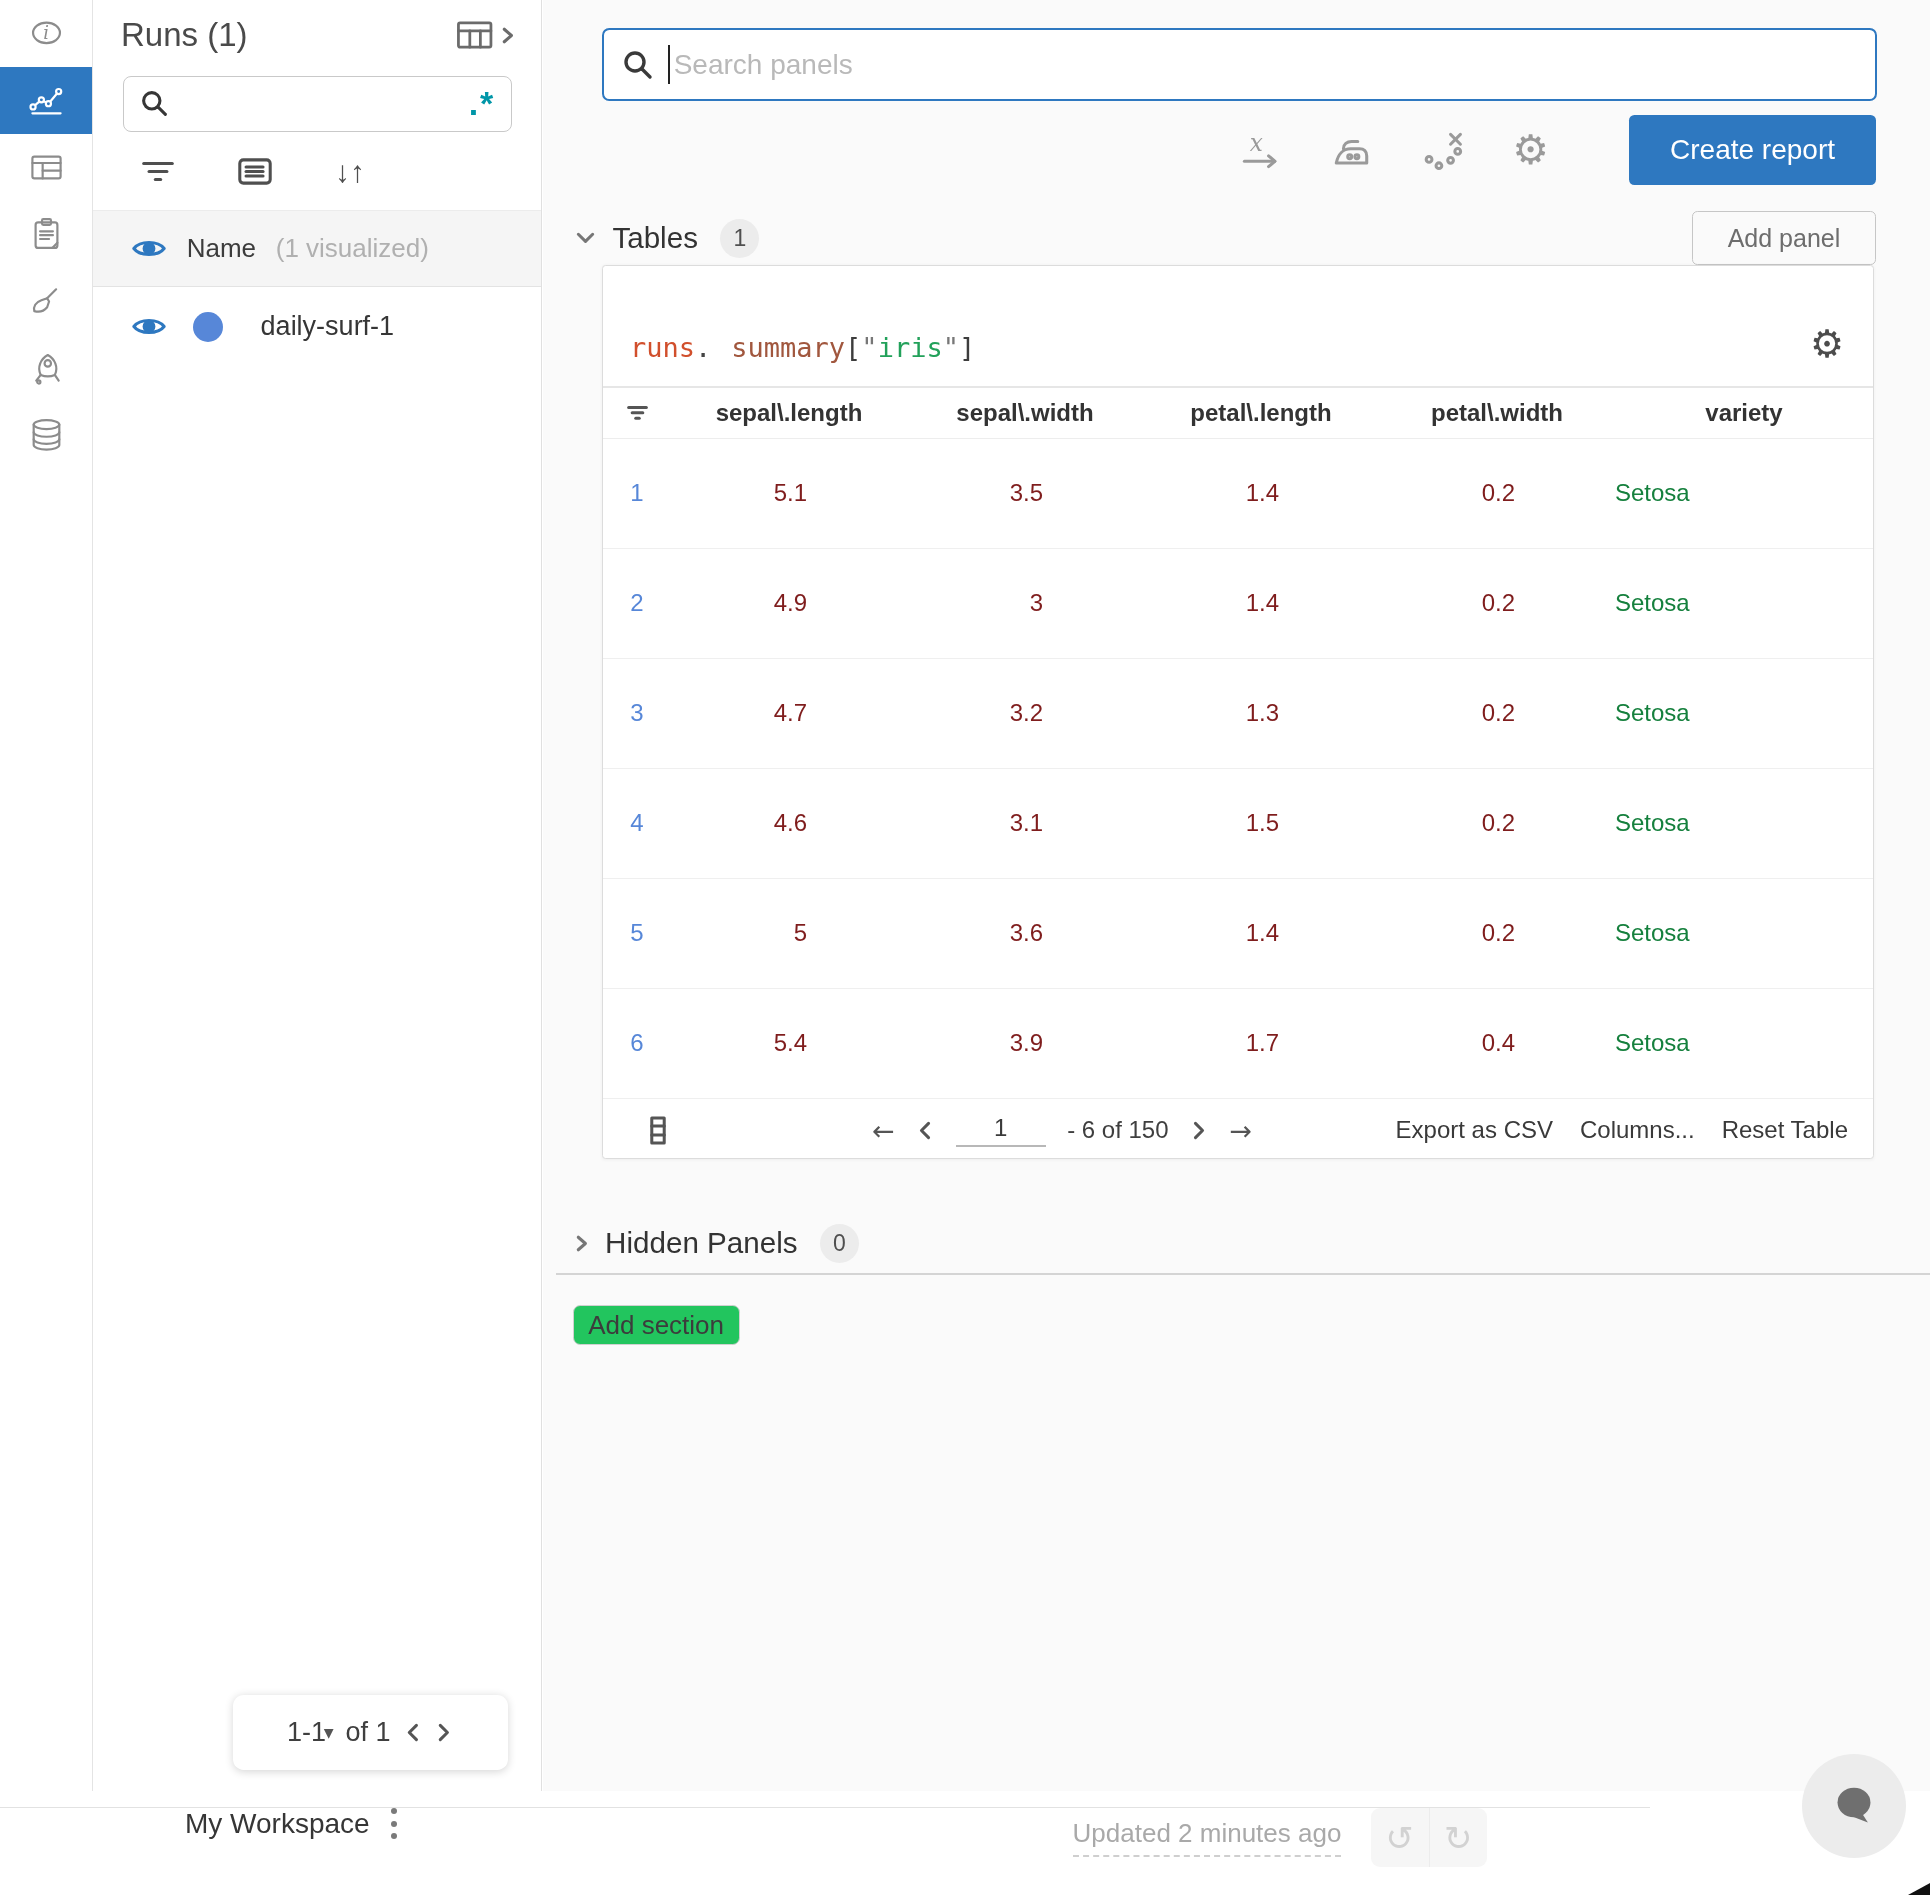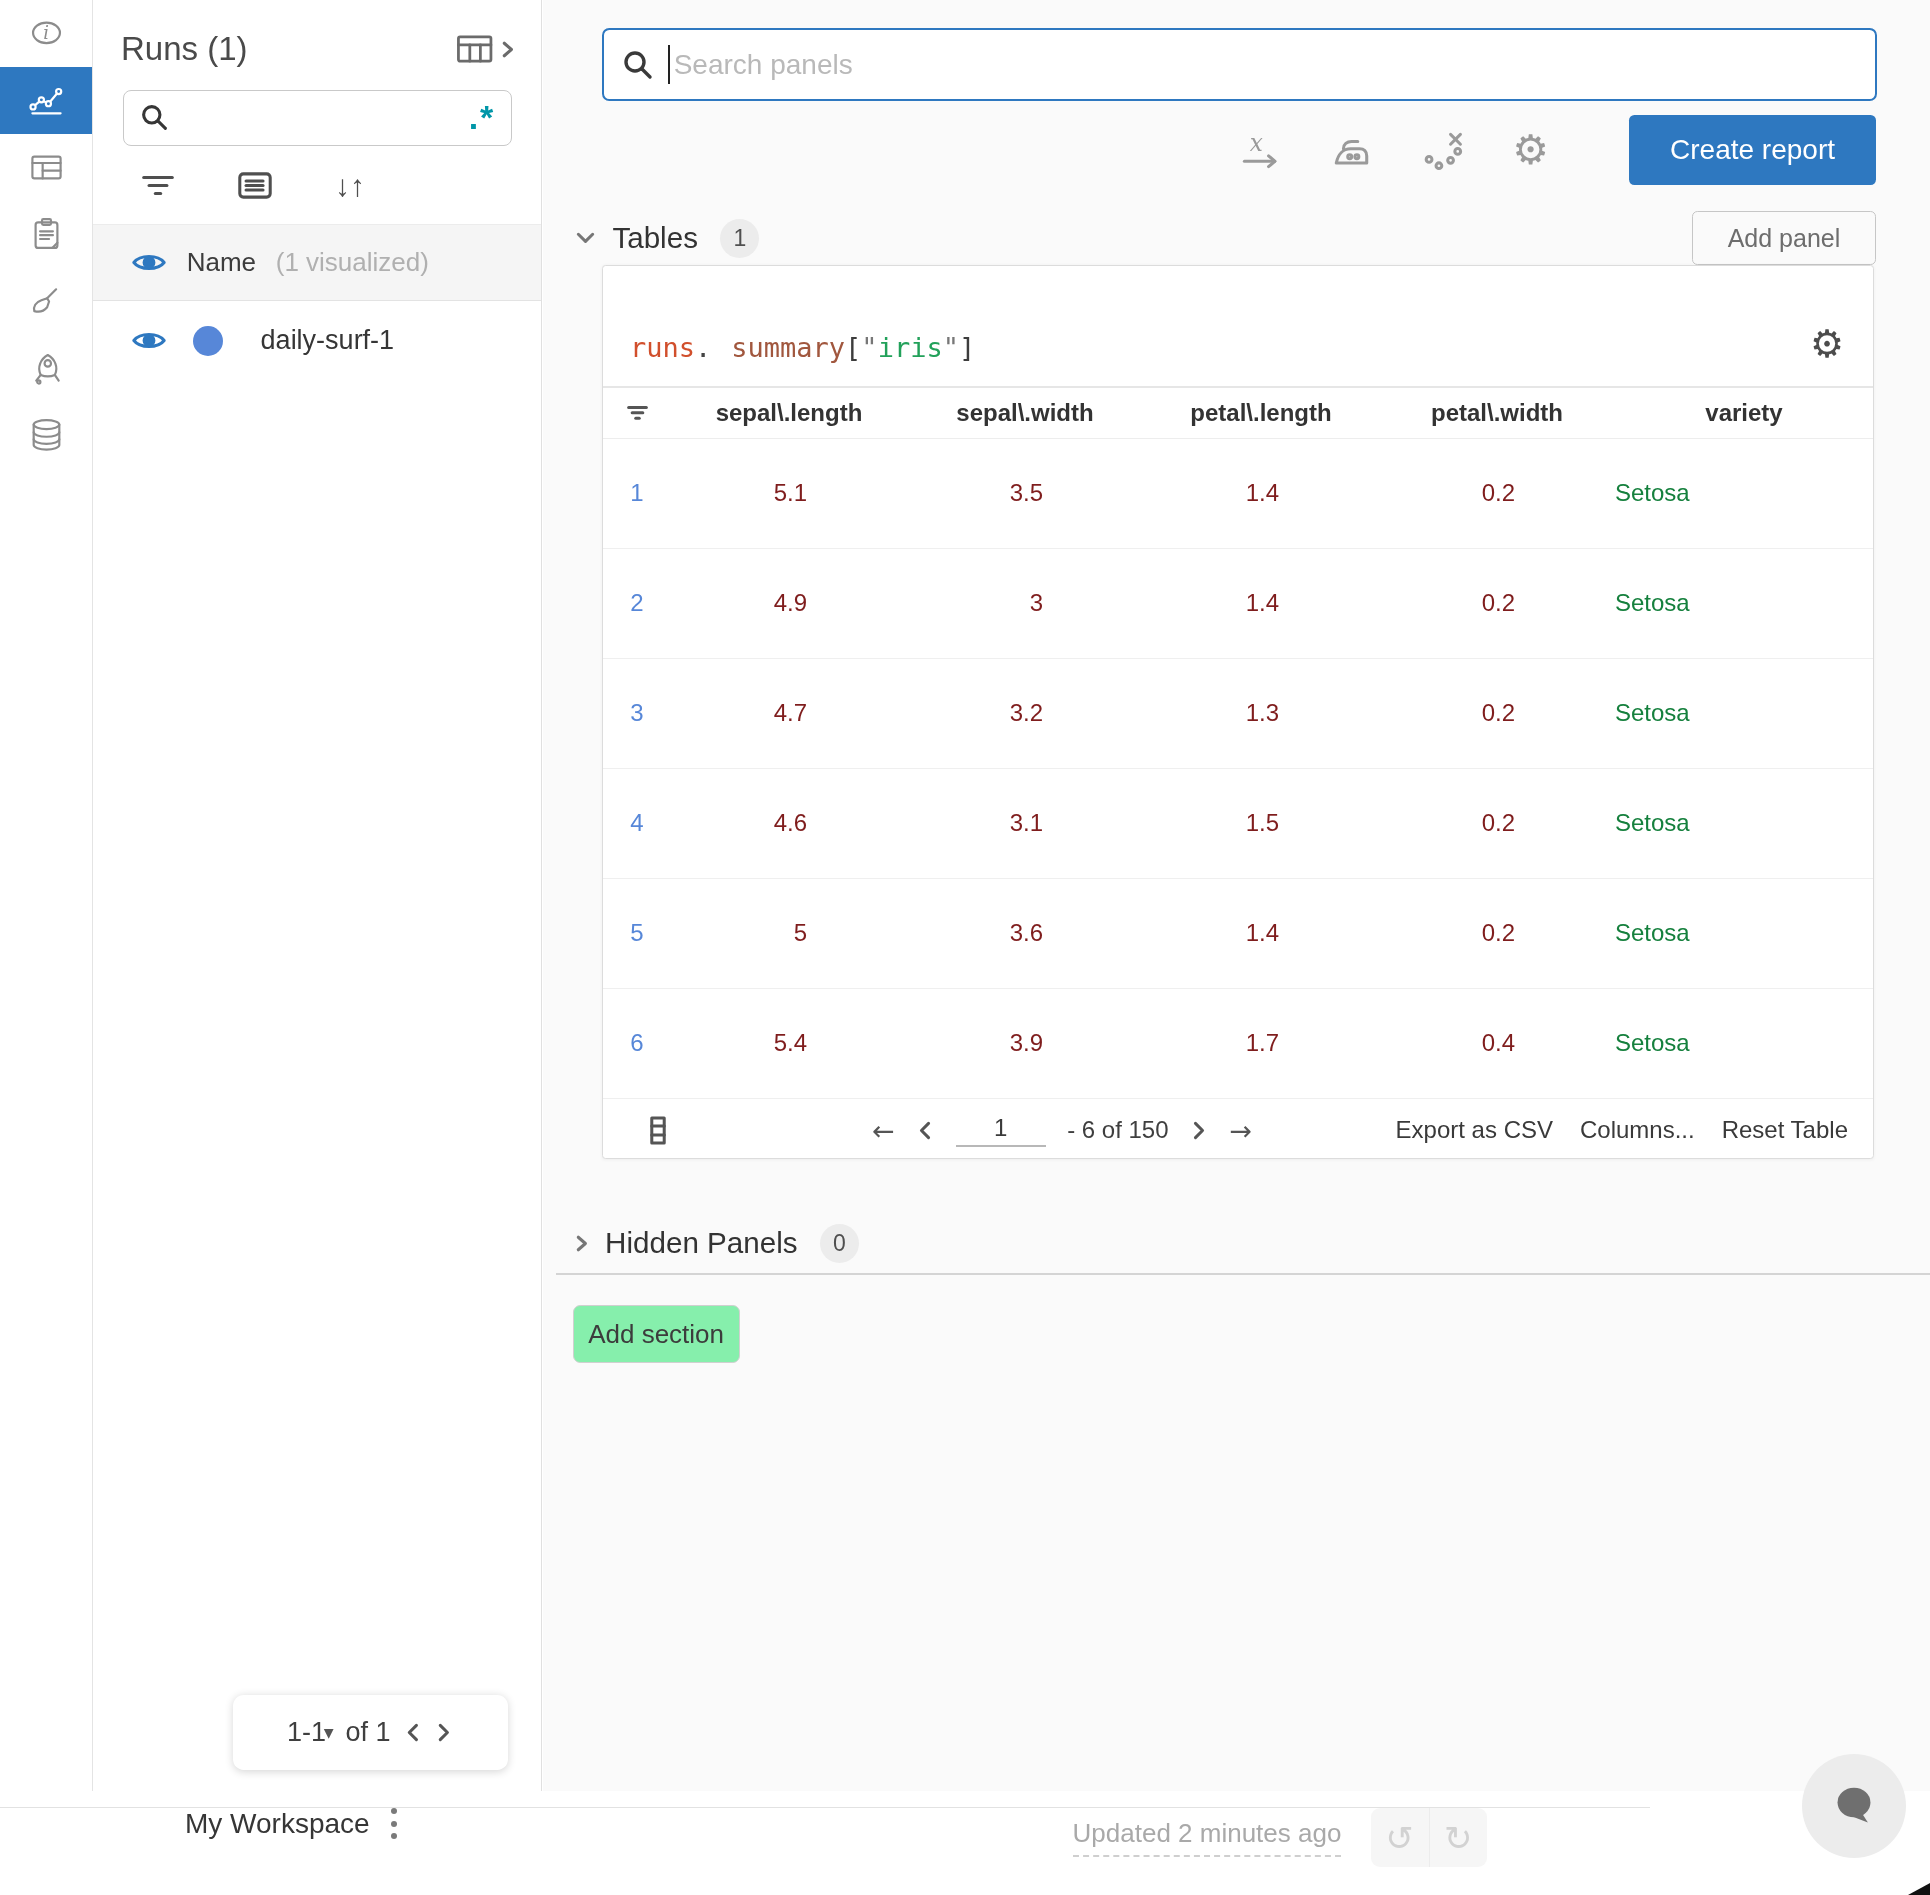--- a/index.html
+++ b/index.html
@@ -14,21 +14,21 @@
   
   .rail{position:absolute;left:0;top:0;width:92px;height:1791px;background:#fff;
         border-right:0.9px solid #e4e4e4;z-index:5;}
   .rail-btn{width:92px;height:67px;display:flex;align-items:center;justify-content:center;color:#8c8c8c;cursor:pointer;}
   .rail-btn.active{background:#2e78c0;color:#ffffff;}
   .rail-btn svg{width:41px;height:41px;}
 
   
   .sidebar{position:absolute;left:93px;top:0;width:449px;height:1791px;background:#fff;
            border-right:0.9px solid #e0e0e0;box-sizing:border-box;}
-  .sb-head{display:flex;align-items:center;padding:30px 23px 0 28px;}
+  .sb-head{display:flex;align-items:center;padding:16px 23px 0 28px;}
   .sb-title{font-size:33px;color:#4a4a4a;flex:1;}
   .sb-head-icons{display:flex;align-items:center;gap:3.6px;color:#6b6b6b;}
   .sb-search{margin:21.5px 29px 0 29.6px;height:54px;border:0.9px solid #c9c9c9;border-radius:8px;
              display:flex;align-items:center;padding:0 16px;background:#fff;}
   .sb-search input{flex:1;border:none;outline:none;font-size:25px;margin-left:12.5px;min-width:0;background:transparent;}
   .regex{color:#0096a8;font-size:34px;font-weight:bold;line-height:27px;letter-spacing:1.8px;}
   .sb-tools{display:flex;align-items:center;gap:63px;padding:23px 0 21.5px 48px;color:#4f4f4f;}
   .sb-tool{cursor:pointer;display:flex;align-items:center;justify-content:center;}
   .sort-glyph{font-size:30px;color:#4f4f4f;}
   .sb-name-row{background:#f5f5f5;border-top:0.9px solid #ececec;border-bottom:0.9px solid #e3e3e3;
@@ -95,22 +95,22 @@
   .pager{position:absolute;left:269px;display:flex;align-items:center;gap:21.5px;}
   .pg-arrow{font-size:27px;color:#555;cursor:pointer;font-family:"DejaVu Sans",sans-serif;}
   .page-input{width:90px;border-bottom:2.7px solid #b8b8b8;text-align:center;padding-bottom:3.6px;cursor:text;}
   .pg-range{color:#3f3f3f;}
   .footer-links{margin-left:auto;display:flex;align-items:center;gap:27px;margin-right:25px;}
   .footer-link{cursor:pointer;color:#3a3a3a;}
 
   
   .hidden-head{position:absolute;top:1218px;left:29px;height:50px;display:flex;align-items:center;}
   .hidden-divider{position:absolute;top:1273px;left:12.5px;right:0;height:1.8px;background:#d4d4d4;}
-  .add-section{position:absolute;top:1305px;left:29.6px;width:167px;height:58px;border:0.9px solid #d0d0d0;border-radius:7.2px;
-               background:#86efac;color:#3c3c3c;font-size:26px;display:flex;align-items:center;justify-content:center;
+  .add-section{position:absolute;top:1305px;left:29.6px;width:167px;height:40px;border:0.9px solid #d0d0d0;border-radius:7.2px;
+               background:#22c55e;color:#3c3c3c;font-size:26px;display:flex;align-items:center;justify-content:center;
                cursor:pointer;font-family:"Liberation Sans",sans-serif;}
 
   
   .bottombar{position:absolute;left:0;top:1791px;width:1650px;height:104px;background:#fff;
              border-top:0.9px solid #e2e2e2;box-sizing:border-box;display:flex;align-items:flex-start;z-index:10;margin-top:16px;}
   .workspace{margin-left:185px;font-size:28px;color:#363636;}
   .kebab{margin-left:21.5px;display:flex;flex-direction:column;gap:6.3px;cursor:pointer;}
   .kebab i{width:6.3px;height:6.3px;border-radius:50%;background:#7a7a7a;}
   .bar-right{margin-left:auto;margin-right:163px;display:flex;align-items:center;gap:29.6px;}
   .updated{color:#a9a9a9;font-size:26px;border-bottom:2.7px dashed #cfcfcf;padding-bottom:6.3px;cursor:pointer;}

